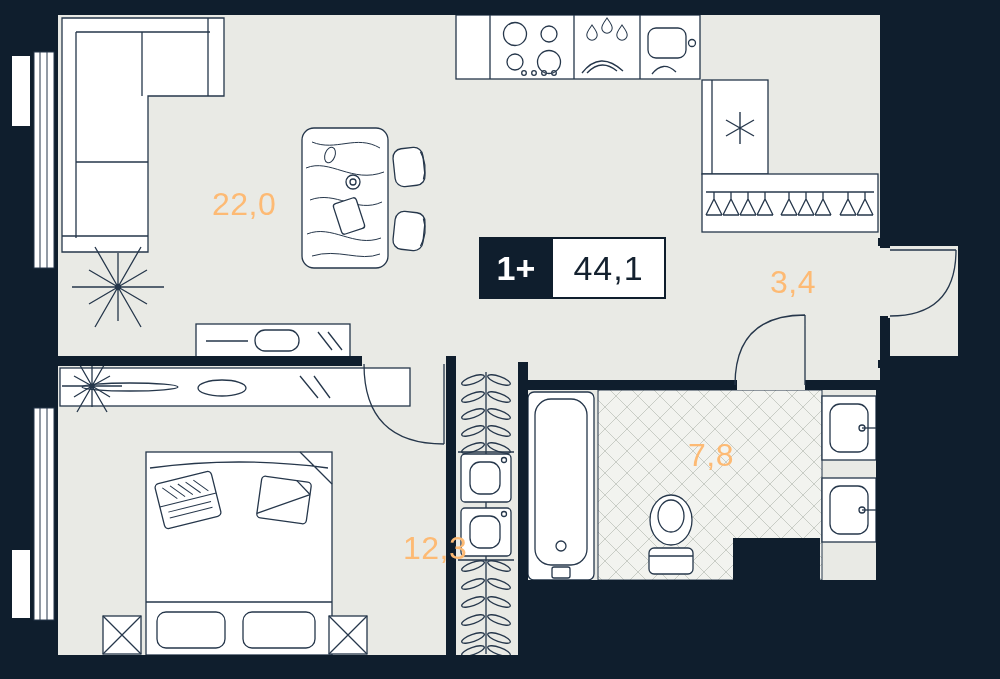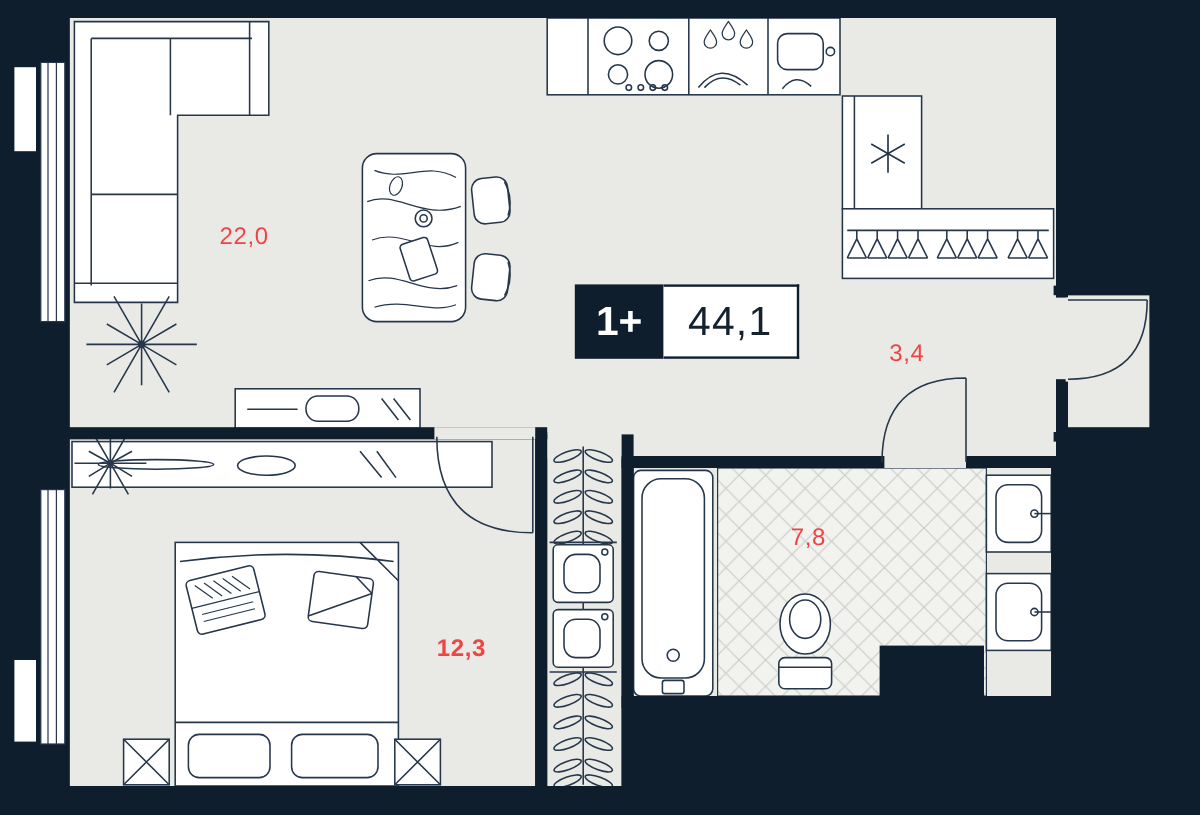--- a/index.html
+++ b/index.html
@@ -3,22 +3,22 @@
 <meta charset="utf-8">
 <style>
   html, body { margin: 0; padding: 0; background: #0f1e2d; }
   .stage {
     position: relative; width: 1000px; height: 679px;
     background: #0f1e2d; overflow: hidden;
     font-family: "Liberation Sans", sans-serif;
   }
   .plan-svg { position: absolute; left: 0; top: 0; width: 1000px; height: 679px; }
   .room-label {
-    position: absolute; color: #ef4444; font-size: 20px;
-    font-weight: 500; letter-spacing: .5px; white-space: nowrap;
+    position: absolute; color: #fdba74; font-size: 32px;
+    font-weight: 500; letter-spacing: .5px; white-space: nowrap; margin-left: 29px;
   }
   .badge { position: absolute; left: 479px; top: 237px; height: 62px; display: flex; }
   .badge-type {
     width: 74px; display: flex; align-items: center; justify-content: center;
     background: #0f1e2d; color: #ffffff; font-size: 34px; font-weight: 700;
   }
   .badge-area {
     width: 113px; display: flex; align-items: center; justify-content: center;
     background: #ffffff; color: #14212f; font-size: 34px; font-weight: 500;
     letter-spacing: 1px; border: 2px solid #0f1e2d; border-left: none; box-sizing: border-box;
@@ -262,22 +262,22 @@
       <rect x="362" y="356" width="84" height="10" fill="#e9eae5" stroke="none"></rect>
       <path d="M364,364 Q364,444 444,444 M444,364 V444"></path>
       <rect x="737" y="380" width="68" height="10" fill="#e9eae5" stroke="none"></rect>
       <path d="M735,385 Q735,315 805,315 M805,315 V385"></path>
       <rect x="878" y="248" width="14" height="68" fill="#e9eae5" stroke="none"></rect>
       <path d="M956,250 Q956,316 890,316 M890,250 H956"></path>
     </g>
   </svg>
 
   <div class="room-label" style="left:183px; top:186px;">22,0</div>
-  <div class="room-label" style="left:741px; top:284px;">3,4</div>
-  <div class="room-label" style="left:364px; top:530px;font-weight:bold;">12,3</div>
+  <div class="room-label" style="left:741px; top:264px;">3,4</div>
+  <div class="room-label" style="left:374px; top:530px;">12,3</div>
   <div class="room-label" style="left:659px; top:437px;">7,8</div>
 
   <div class="badge">
     <div class="badge-type">1+</div>
     <div class="badge-area">44,1</div>
   </div>
 
 </div>
 
 </body></html>

